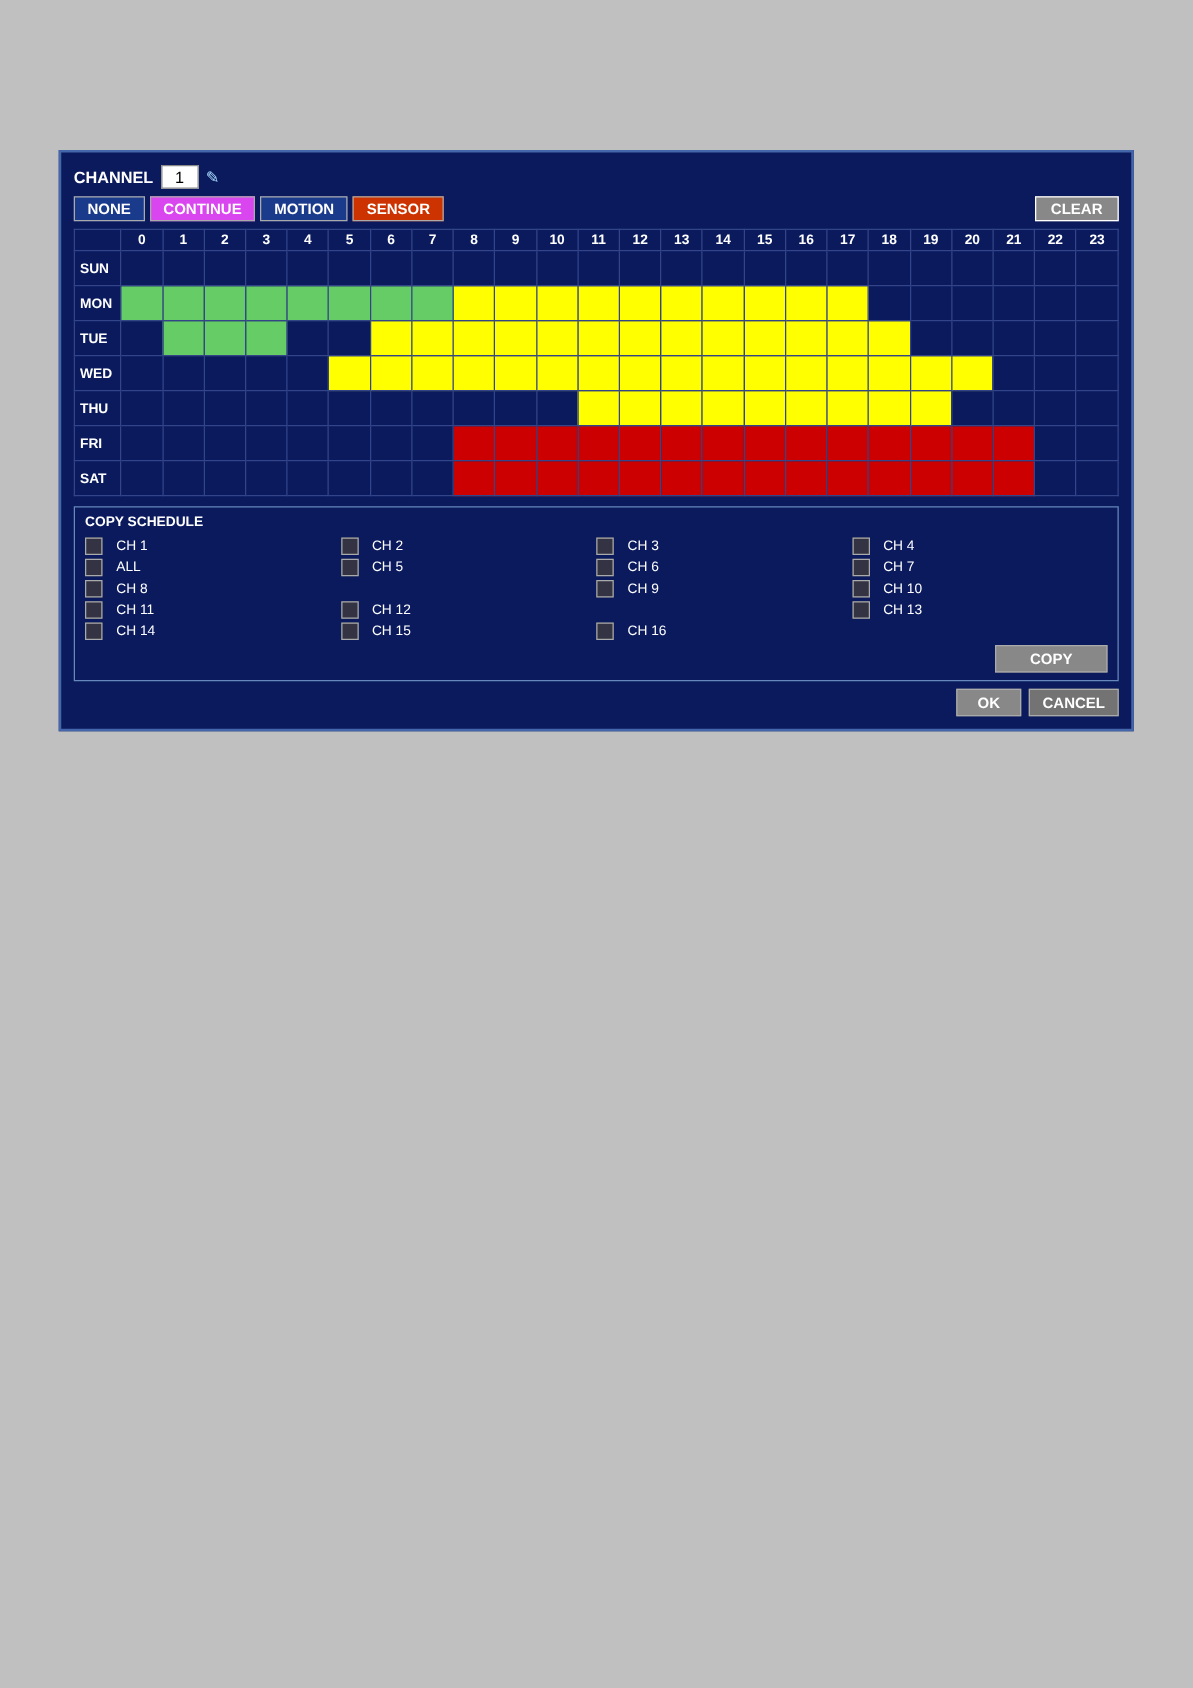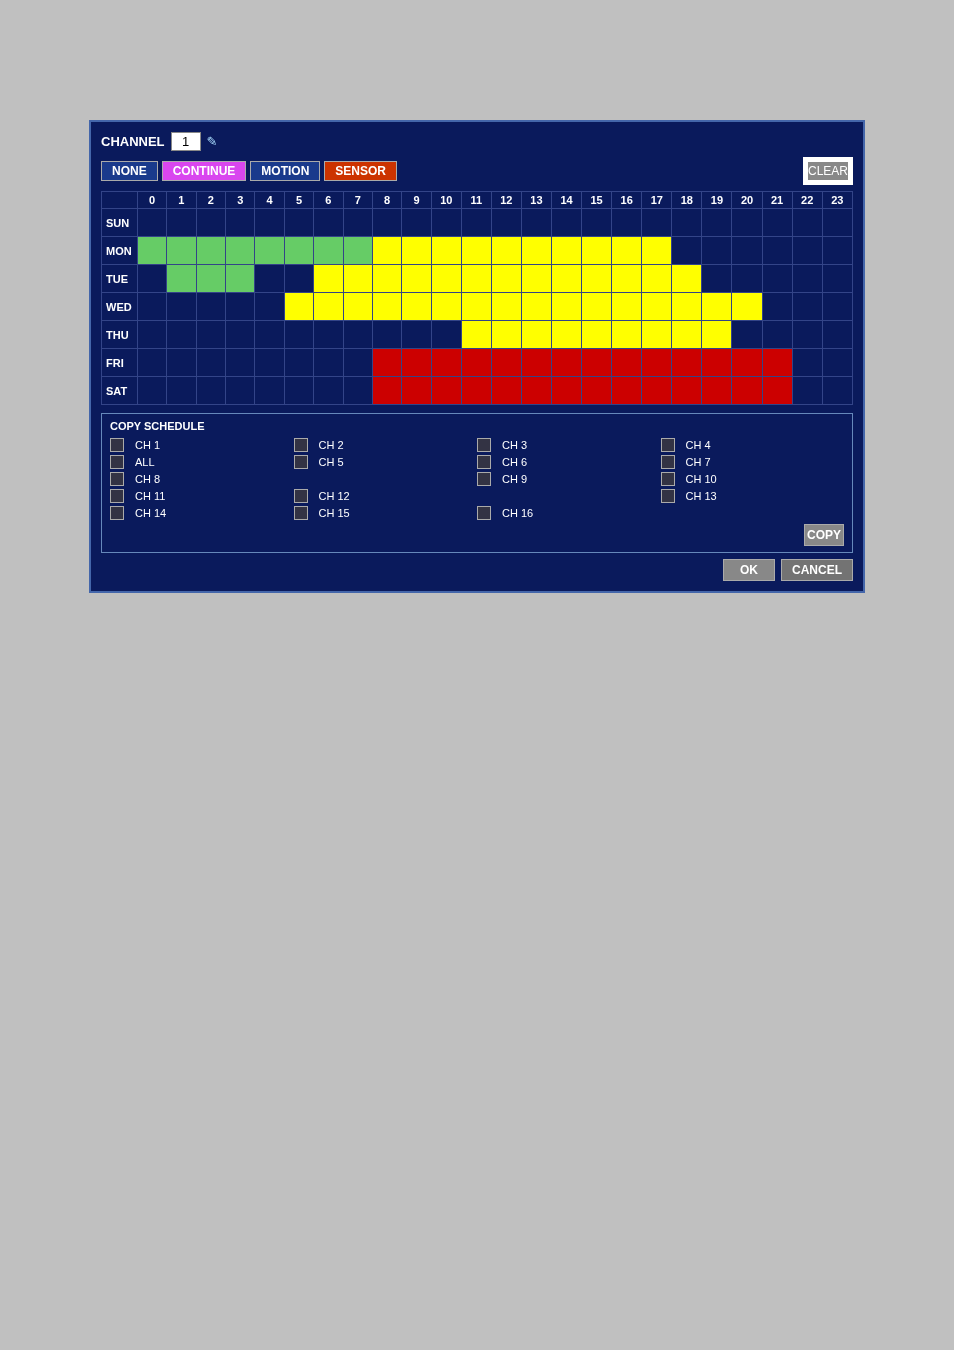--- a/index.html
+++ b/index.html
@@ -10,21 +10,21 @@
       display: flex;
       align-items: flex-start;
       justify-content: center;
       padding-top: 120px;
       font-family: Arial, sans-serif;
     }
     .dialog {
       background: #0a1a5c;
       border: 2px solid #4466aa;
       padding: 10px;
-      width: 776px;
+      width: 860px;
     }
     .header-row {
       display: flex;
       align-items: center;
       margin-bottom: 6px;
       gap: 6px;
     }
     .channel-label {
       color: white;
       font-size: 13px;
@@ -58,24 +58,24 @@
       cursor: pointer;
       color: white;
     }
     .btn-none { background: #1a3a8c; }
     .btn-continue { background: #d946ef; }
     .btn-motion { background: #1a3a8c; }
     .btn-sensor { background: #cc3300; }
     .btn-clear {
       background: #888;
       color: white;
-      border: 5px solid #ffffff;
-      padding: 2px 0;
+      border: 1px solid #ffffff;
+      padding: 2px 12px;
       font-size: 12px;
-      font-weight: normal;
+      font-weight: bold;
       cursor: pointer;
       margin-left: auto;
     }
     .schedule-grid {
       width: 100%;
       border-collapse: collapse;
       margin-bottom: 8px;
     }
     .schedule-grid th, .schedule-grid td {
       border: 1px solid #334488;
@@ -143,21 +143,21 @@
     }
     .copy-btn-row {
       display: flex;
       justify-content: flex-end;
       margin-top: 4px;
     }
     .btn-copy {
       background: #888;
       color: white;
       border: 1px solid #aaa;
-      padding: 3px 2px;
+      padding: 3px 27px;
       font-size: 12px;
       font-weight: bold;
       cursor: pointer;
     }
     .footer-row {
       display: flex;
       justify-content: flex-end;
       gap: 6px;
       margin-top: 4px;
     }

